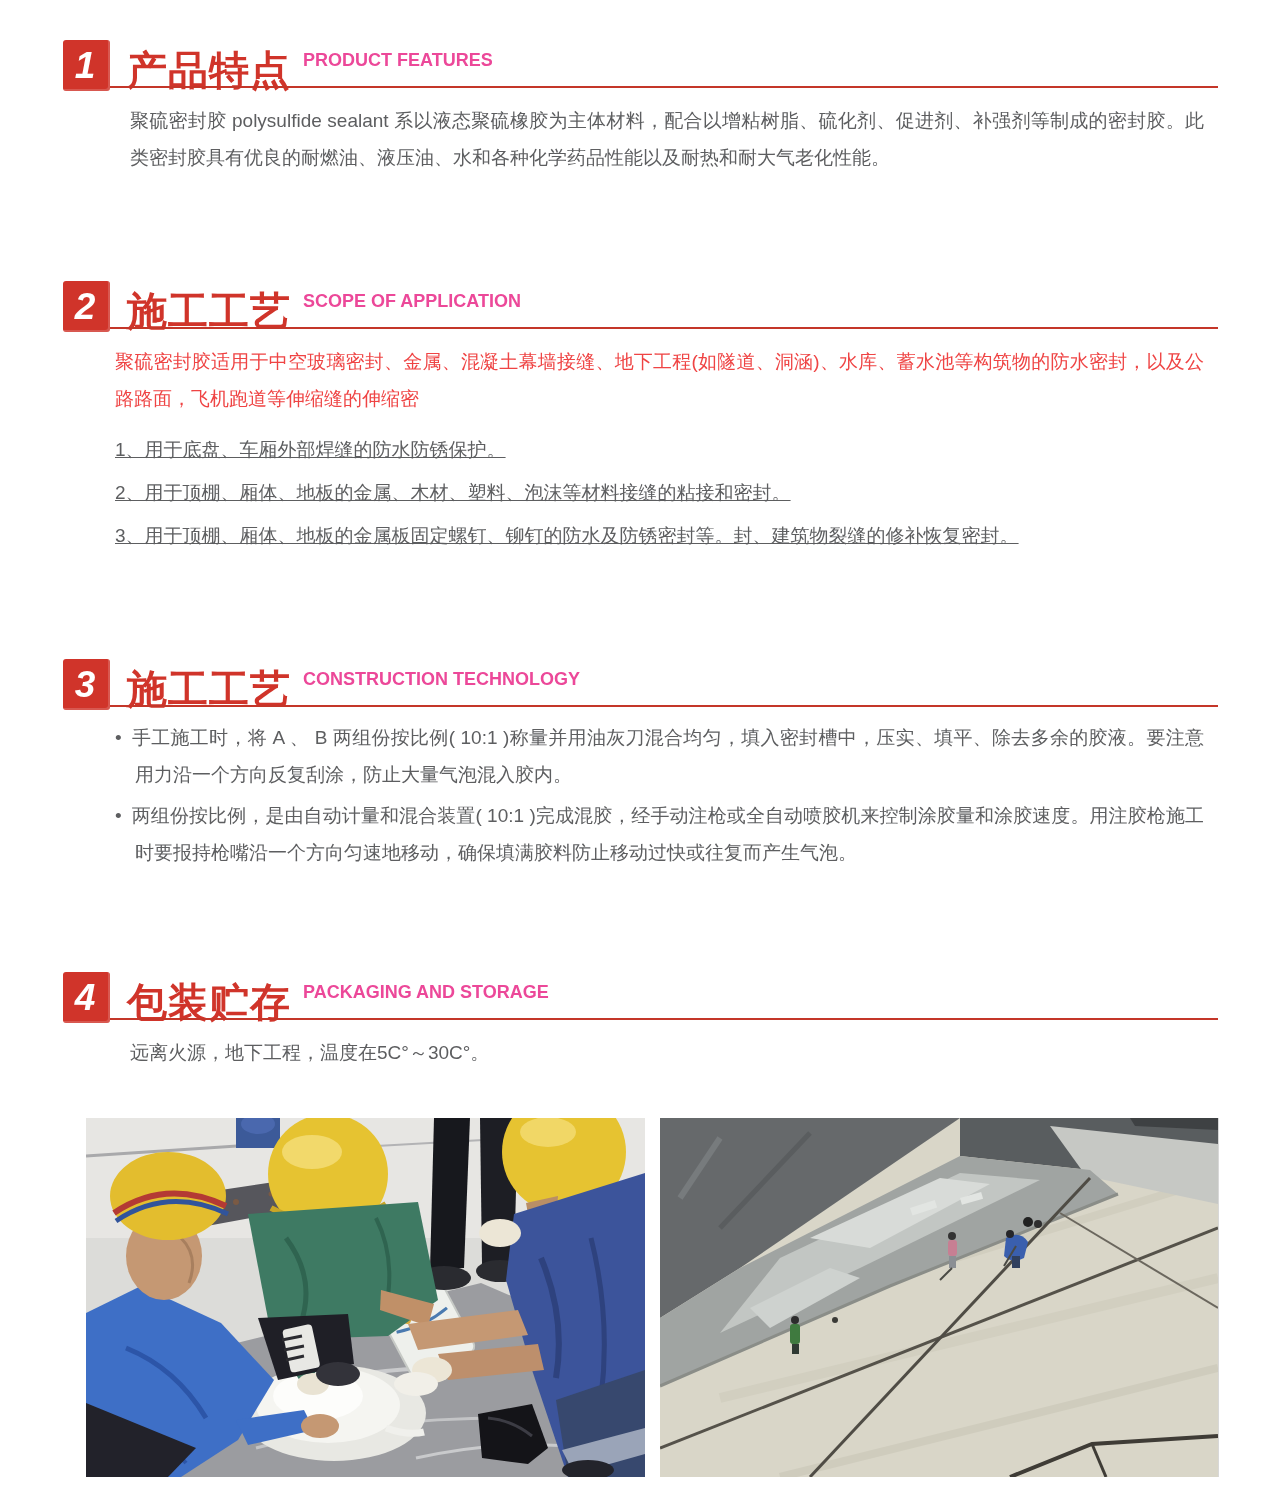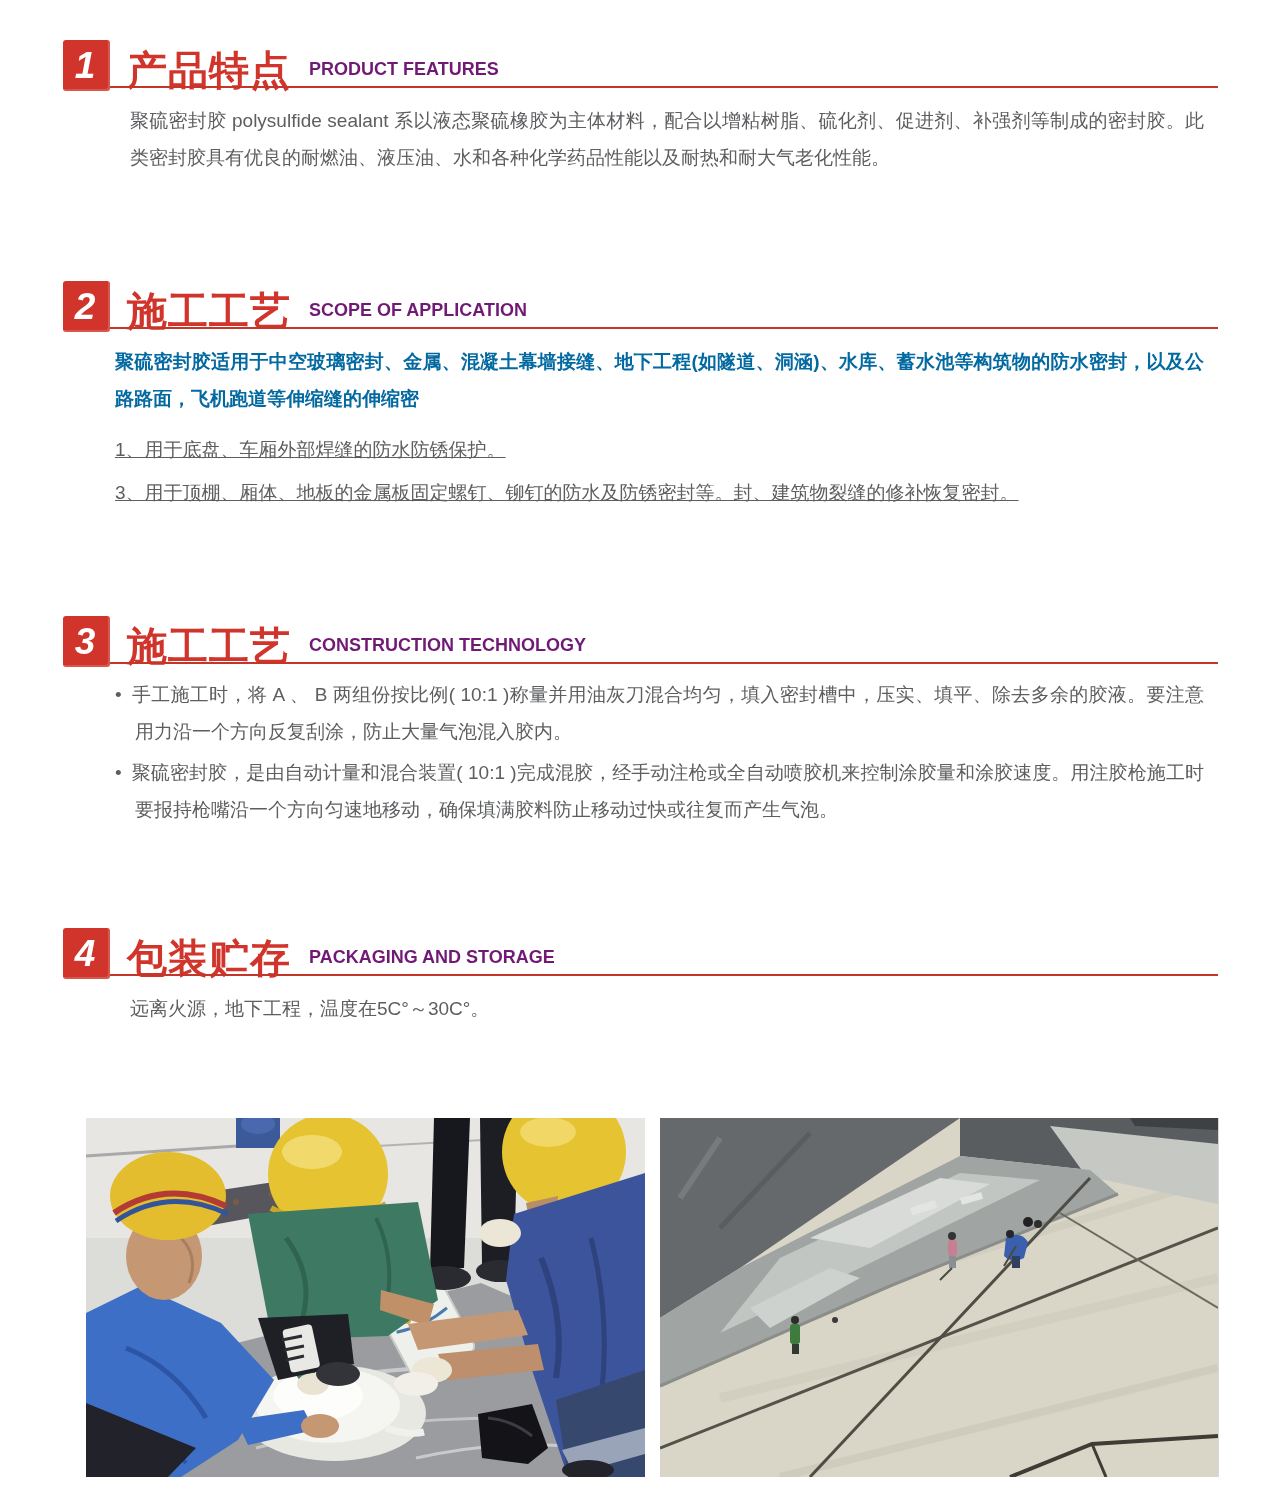--- a/index.html
+++ b/index.html
@@ -17,25 +17,25 @@
     background:#c43629;
   }
   .badge {
     position:relative; z-index:1; width:47px; height:51px;
     background:#d0342a; border-radius:3px; transform:translateY(3px);
     display:flex; align-items:center; justify-content:center;
     box-shadow:inset -2px -2px 0 rgba(255,255,255,0.18);
   }
   .badge span { color:#ffffff; font-size:37px; font-weight:700; font-style:italic; line-height:1; padding-right:3px; }
   .sec-title { margin:8px 0 -2px 17px; color:#d0342a; font-size:40px; font-weight:700; line-height:1; letter-spacing:1px; }
-  .sec-subtitle { color:#701a75; font-size:18px; font-weight:700; margin-left:18px; padding-bottom:8px; white-space:nowrap; }
+  .sec-subtitle { color:#ec4899; font-size:18px; font-weight:700; margin-left:12px; padding-bottom:17px; white-space:nowrap; }
 
   .sec-body { padding:0 14px 0 52px; color:#5d5e60; font-size:19px; line-height:1.95; }
   .para { margin:14px 0 0 15px; text-align:justify; }
-  .lead { margin:14px 0 0 0; font-weight:700; color:#0369a1; text-align:justify; }
+  .lead { margin:14px 0 0 0; font-weight:400; color:#ef4444; text-align:justify; }
   .num-item { margin:6px 0 0 0;text-decoration:underline; }
   .num-item.first { margin-top:14px; }
   .bullet { margin:4px 0 0 0; padding-left:20px; text-indent:-20px; text-align:justify; }
   .bullet::before { content:'•'; margin-right:10px; color:#5d5e60; }
   .bullets { margin-top:12px; }
 
   .s1 { margin-top:35px; }
   .s2 { margin-top:100px; }
   .s3 { margin-top:100px; }
   .s4 { margin-top:95px; }
@@ -66,35 +66,36 @@
     <div class="sec-header">
       <div class="badge">
         <span>2</span>
       </div>
       <h2 class="sec-title">施工工艺</h2>
       <span class="sec-subtitle">SCOPE OF APPLICATION</span>
     </div>
     <div class="sec-body">
       <p class="lead">聚硫密封胶适用于中空玻璃密封、金属、混凝土幕墙接缝、地下工程(如隧道、洞涵)、水库、蓄水池等构筑物的防水密封，以及公路路面，飞机跑道等伸缩缝的伸缩密</p>
       <p class="num-item first">1、用于底盘、车厢外部焊缝的防水防锈保护。</p>
+      <p class="num-item">2、用于顶棚、厢体、地板的金属、木材、塑料、泡沫等材料接缝的粘接和密封。</p>
       <p class="num-item">3、用于顶棚、厢体、地板的金属板固定螺钉、铆钉的防水及防锈密封等。封、建筑物裂缝的修补恢复密封。</p>
     </div>
   </section>
 
   <section class="sec s3">
     <div class="sec-header">
       <div class="badge">
         <span>3</span>
       </div>
       <h2 class="sec-title">施工工艺</h2>
       <span class="sec-subtitle">CONSTRUCTION TECHNOLOGY</span>
     </div>
     <div class="sec-body bullets">
       <p class="bullet">手工施工时，将 A 、 B 两组份按比例( 10:1 )称量并用油灰刀混合均匀，填入密封槽中，压实、填平、除去多余的胶液。要注意用力沿一个方向反复刮涂，防止大量气泡混入胶内。</p>
-      <p class="bullet">聚硫密封胶，是由自动计量和混合装置( 10:1 )完成混胶，经手动注枪或全自动喷胶机来控制涂胶量和涂胶速度。用注胶枪施工时要报持枪嘴沿一个方向匀速地移动，确保填满胶料防止移动过快或往复而产生气泡。</p>
+      <p class="bullet">两组份按比例，是由自动计量和混合装置( 10:1 )完成混胶，经手动注枪或全自动喷胶机来控制涂胶量和涂胶速度。用注胶枪施工时要报持枪嘴沿一个方向匀速地移动，确保填满胶料防止移动过快或往复而产生气泡。</p>
     </div>
   </section>
 
   <section class="sec s4">
     <div class="sec-header">
       <div class="badge">
         <span>4</span>
       </div>
       <h2 class="sec-title">包装贮存</h2>
       <span class="sec-subtitle">PACKAGING AND STORAGE</span>

